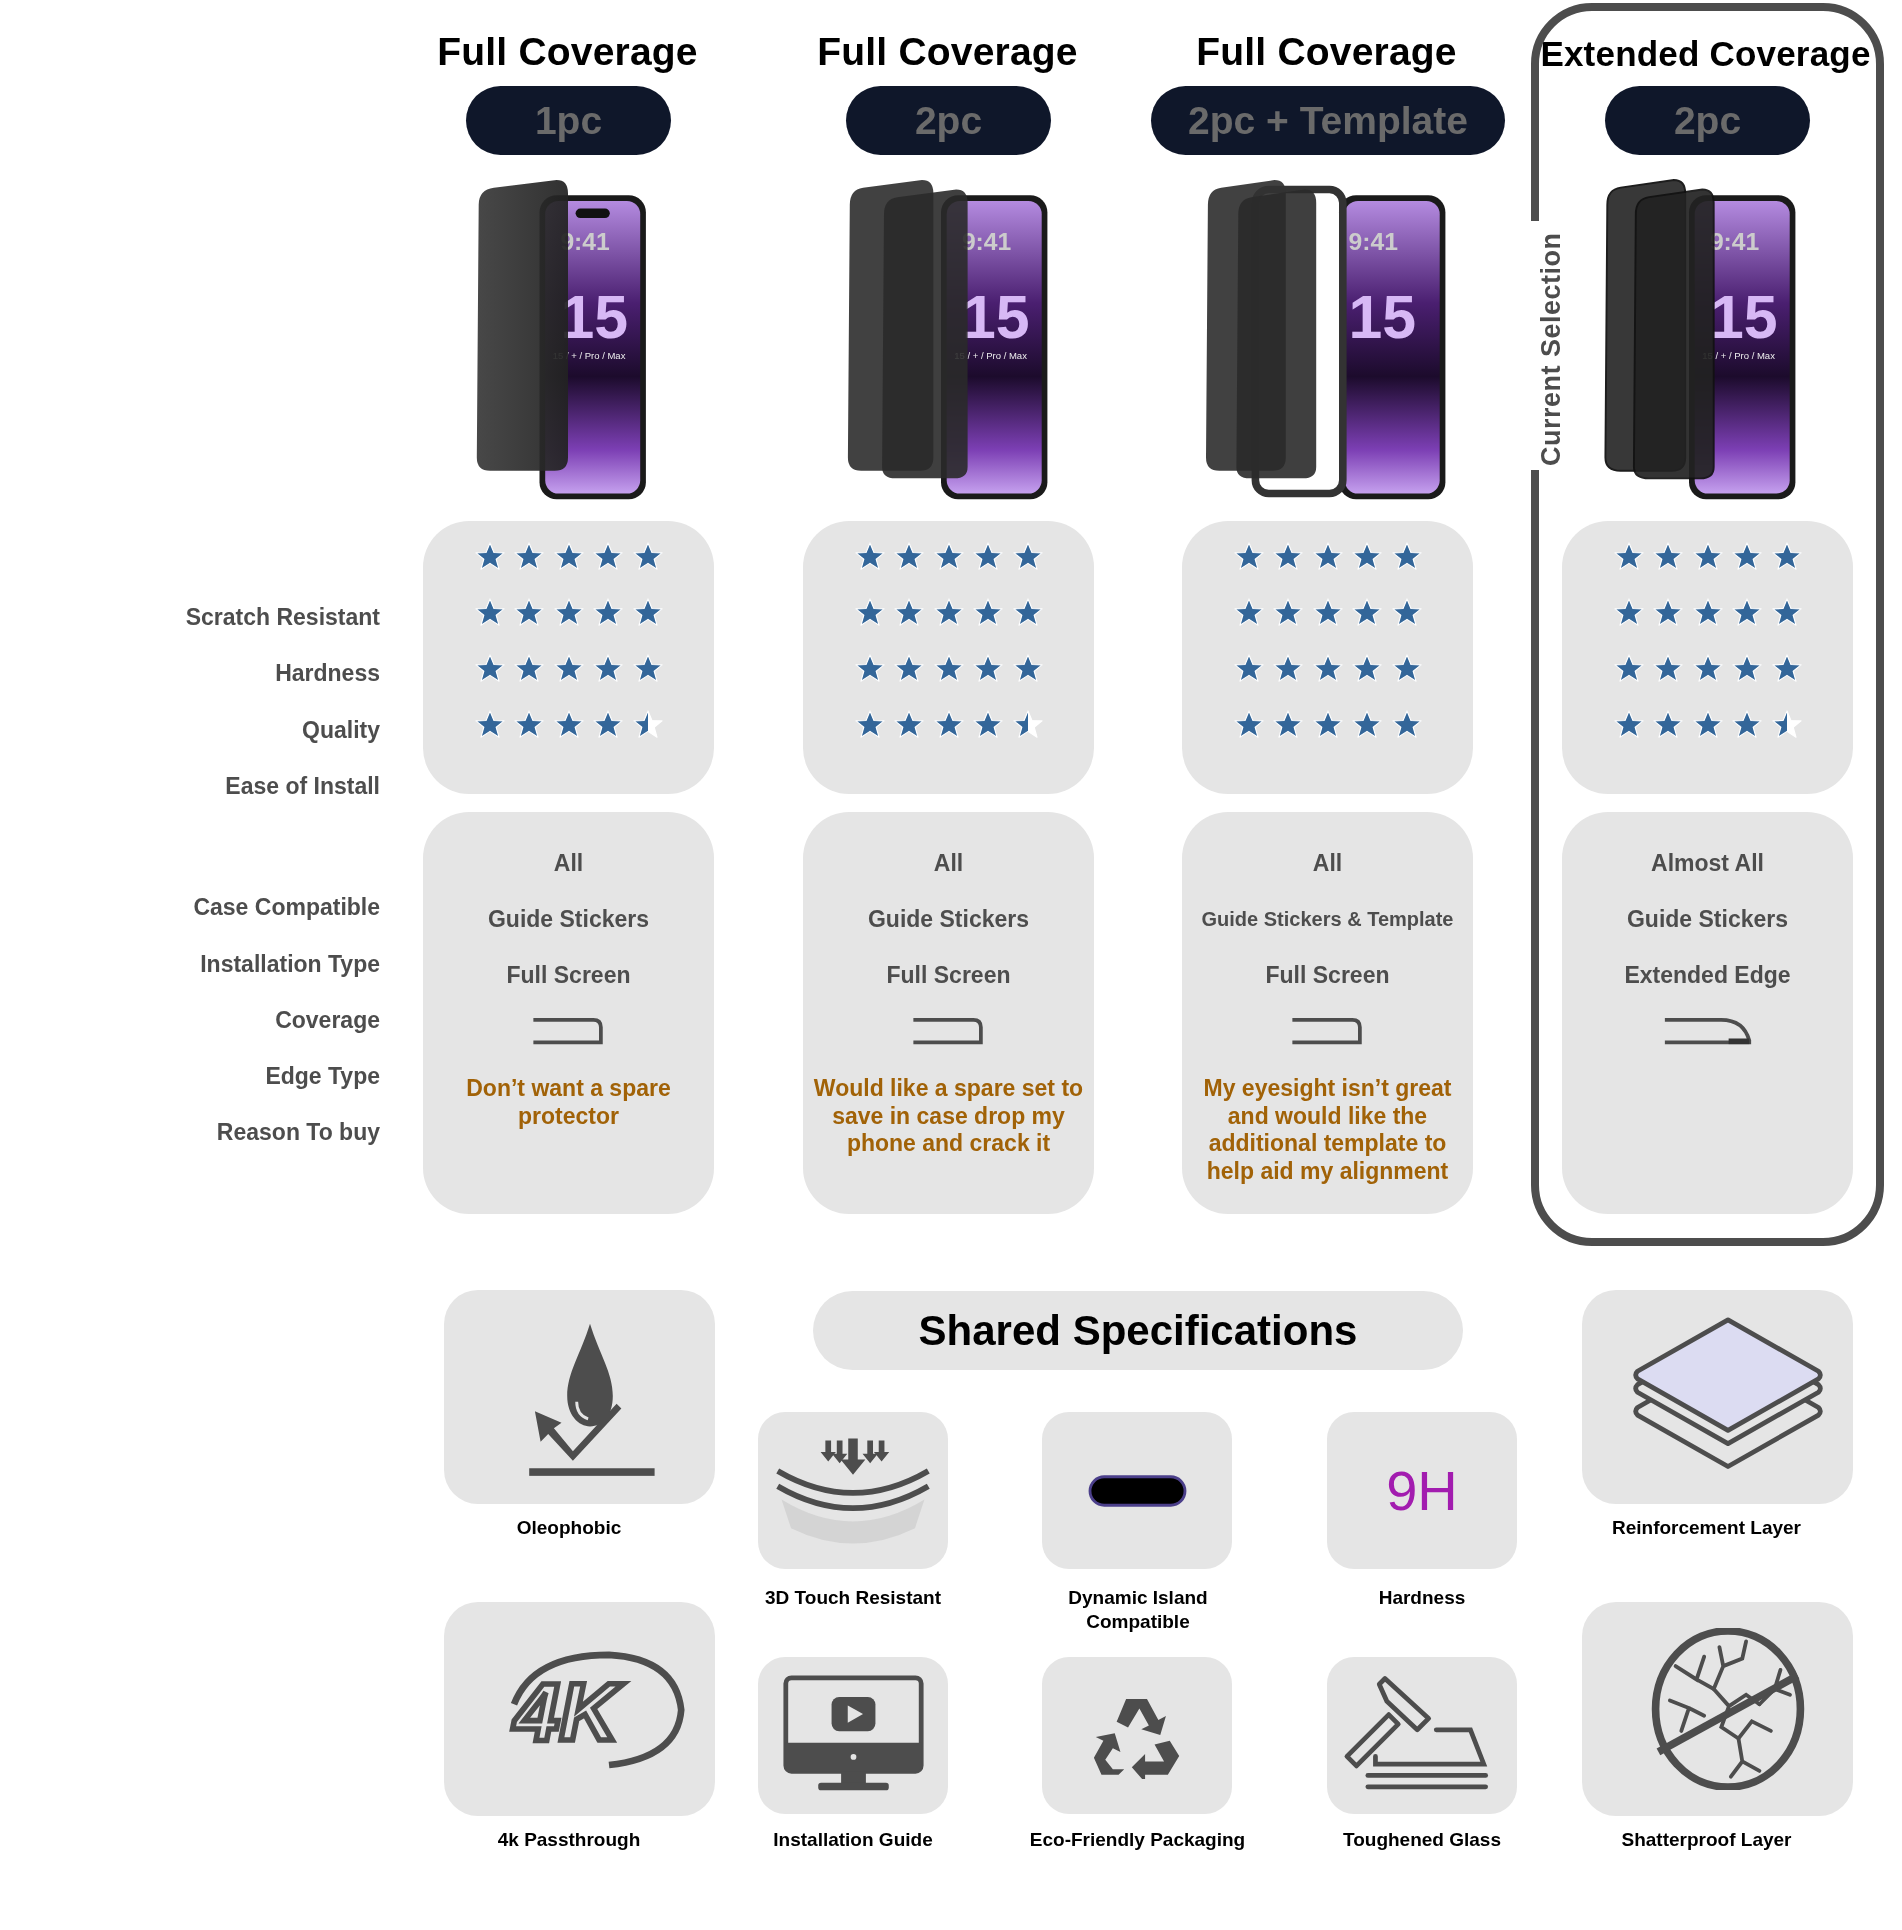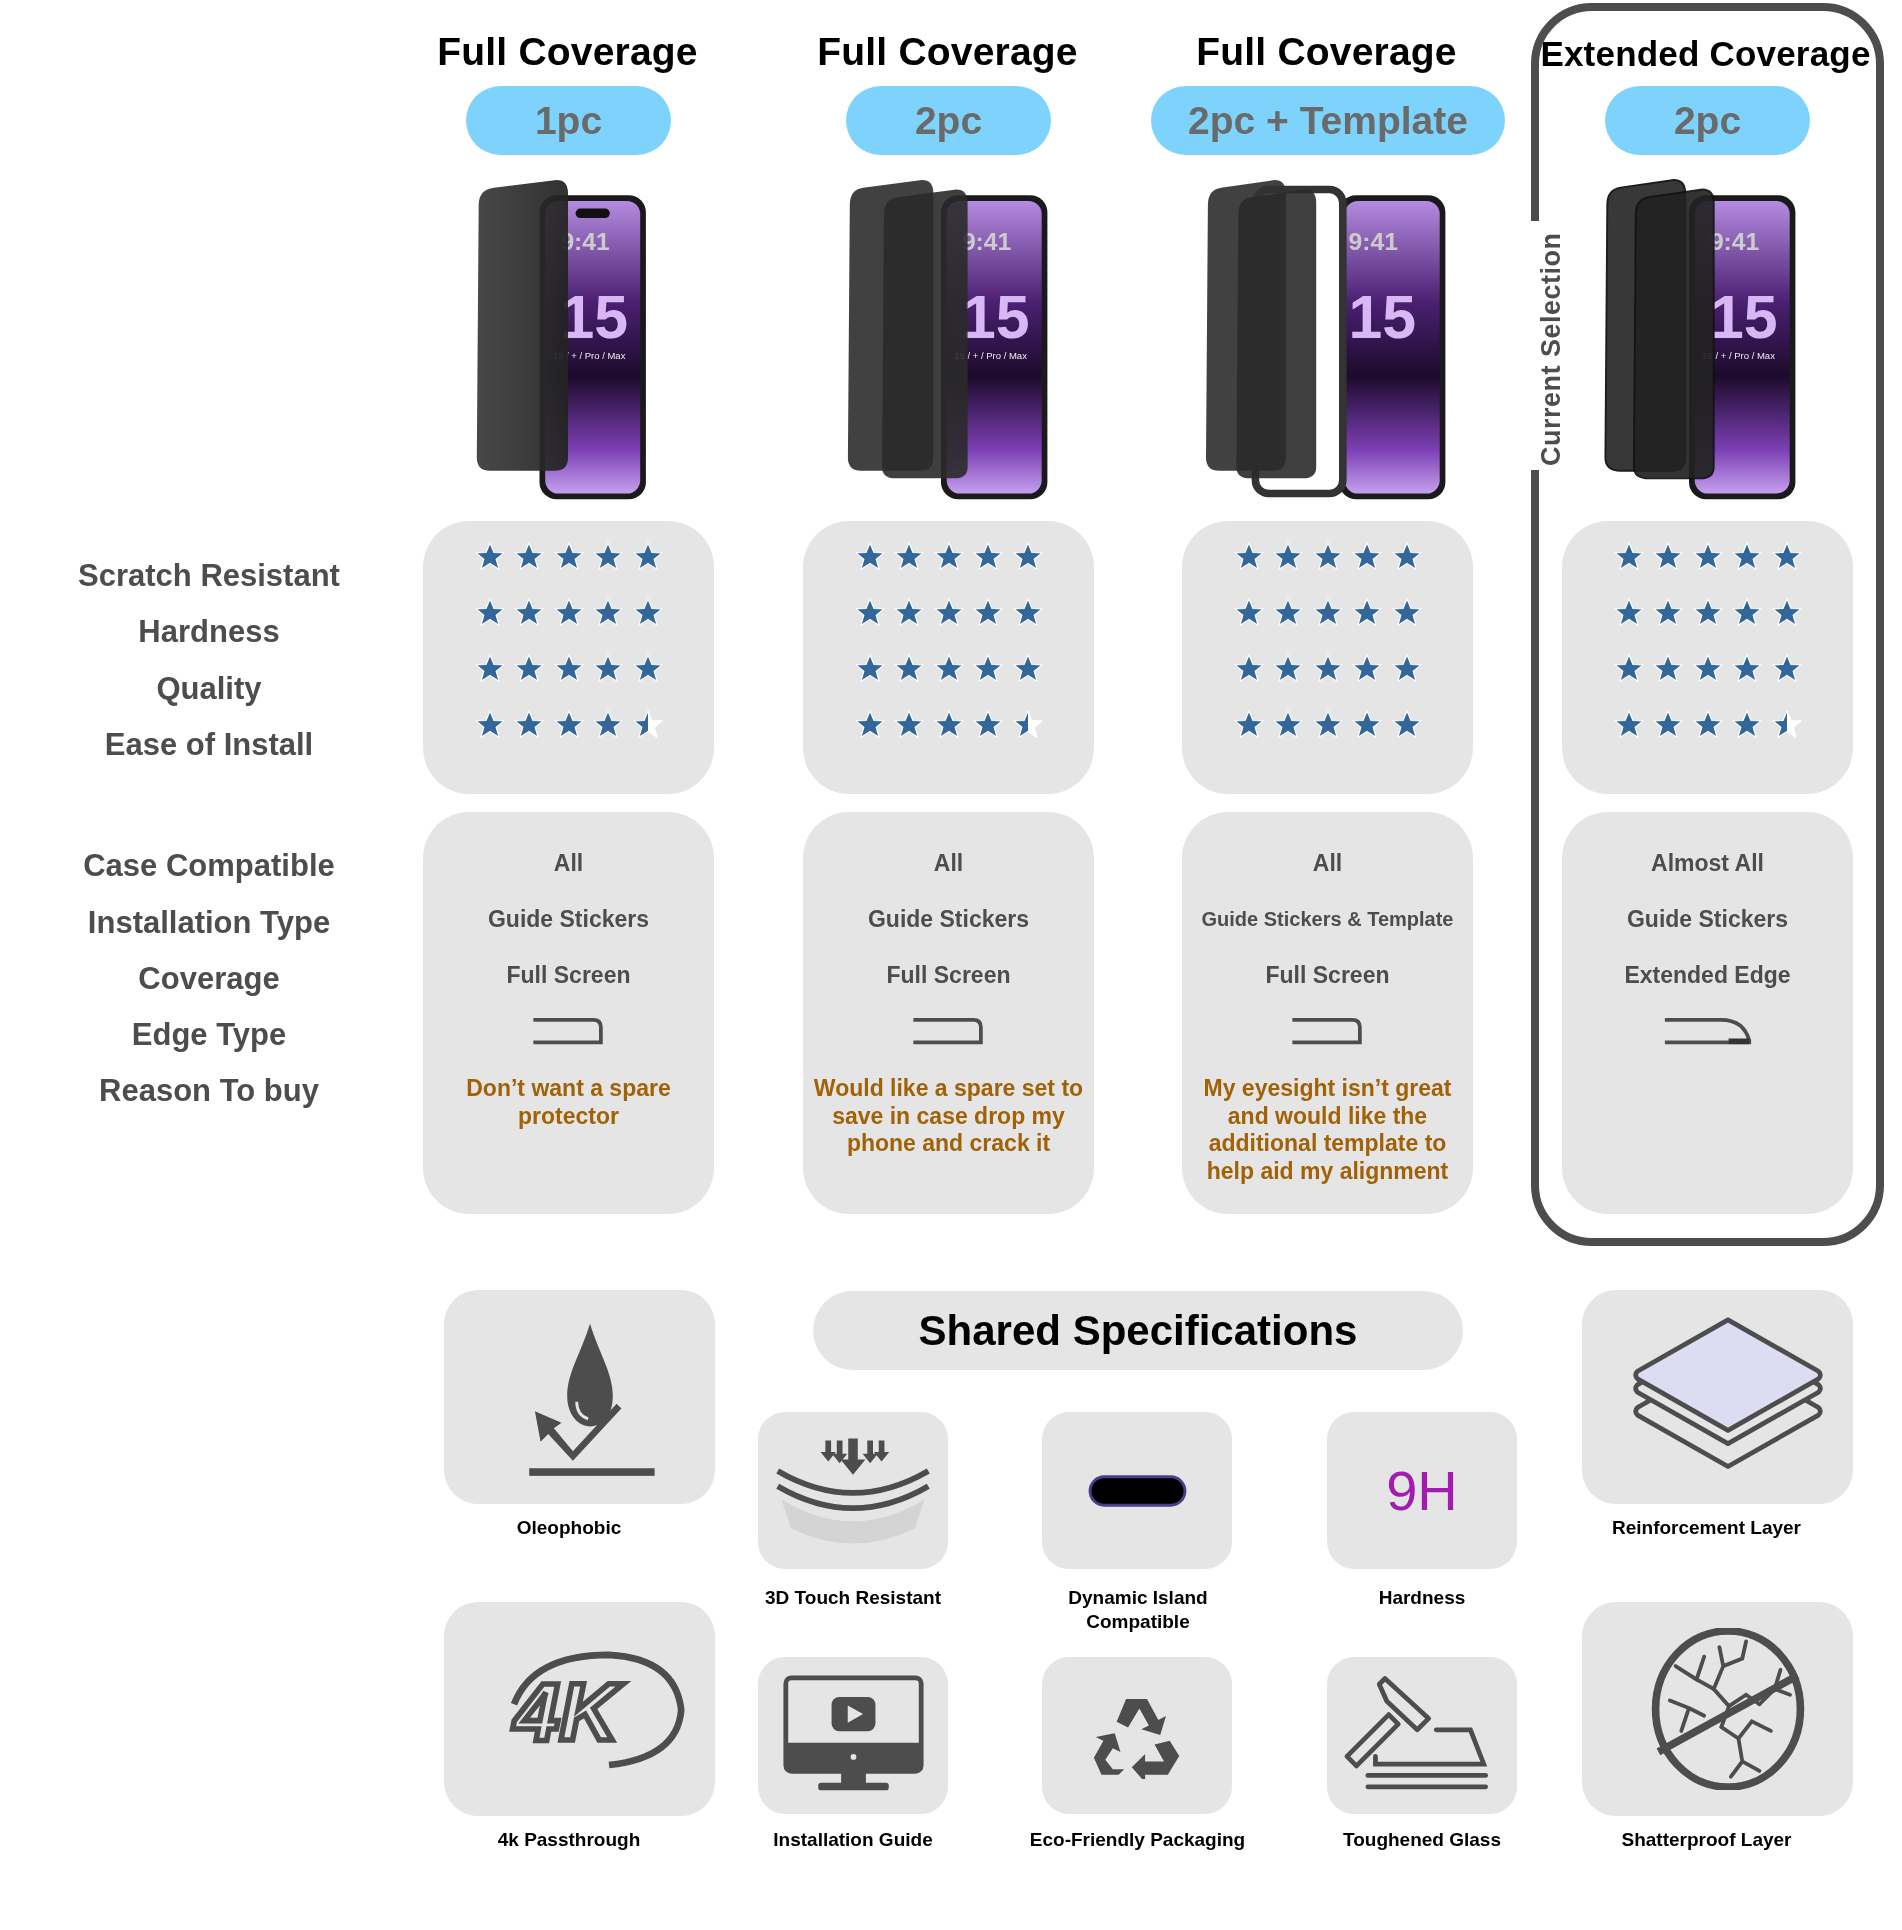--- a/index.html
+++ b/index.html
@@ -1,23 +1,23 @@
 <!DOCTYPE html>
 <html style="font-size:15px"><head>
 <meta charset="utf-8">
 <style>
   html,body{margin:0;padding:0;background:#fff;}
   body{width:1902px;height:1931px;position:relative;overflow:hidden;font-family:"Liberation Sans",sans-serif;color:#4a4a4a;}
   .col-title{position:absolute;top:30px;width:361px;text-align:center;font-size:39px;font-weight:bold;color:#000;letter-spacing:0.2px;}
-  .pill{position:absolute;top:86px;height:69px;background:#7dd3fc;border-radius:35px;display:flex;align-items:center;justify-content:center;font-size:39px;font-weight:bold;color:#6a6a6a;}
+  .pill{position:absolute;top:86px;height:69px;background:#0f172a;border-radius:35px;display:flex;align-items:center;justify-content:center;font-size:39px;font-weight:bold;color:#6a6a6a;}
   .phone-img{position:absolute;top:176px;width:247px;height:333px;}
   .frame{position:absolute;left:1531px;top:2.9px;width:337px;height:1227px;border:8.6px solid #4d4d4d;border-radius:61px;}
   .frame-gap{position:absolute;left:1522px;width:28.5px;background:#fff;}
   .cur-sel{position:absolute;left:1536px;top:350px;transform-origin:left top;transform:rotate(-90deg);font-size:27px;font-weight:bold;color:#4d4d4d;white-space:nowrap;letter-spacing:0.5px;}
-  .row-label{position:absolute;right:1522px;width:342px;text-align:center;font-size:31px;font-weight:bold;color:#4d4d4d;}
+  .row-label{position:absolute;right:1522px;width:342px;text-align:right;font-size:23px;font-weight:bold;color:#4d4d4d;margin-top:46px;}
   .rbox{position:absolute;top:521px;width:291px;height:273px;background:#e5e5e5;border-radius:46px;}
   .srow{position:absolute;left:0;width:100%;display:flex;justify-content:center;gap:9.5px;}
   .star{width:30px;height:30px;}
   .sbox{position:absolute;top:812px;width:291px;height:402px;background:#e5e5e5;border-radius:46px;}
   .sval{position:absolute;left:0;width:100%;text-align:center;font-size:23px;font-weight:bold;color:#4d4d4d;}
   .sval.small{font-size:20px;}
   .reason{position:absolute;left:0;top:263px;width:100%;text-align:center;font-size:23px;font-weight:bold;color:#a16207;line-height:27.6px;padding:0 3.8px;box-sizing:border-box;}
   .edge{position:absolute;top:204px;left:50%;transform:translateX(-50%);}
   .shared-title{position:absolute;left:813px;top:1291px;width:650px;height:79px;background:#e5e5e5;border-radius:40px;display:flex;align-items:center;justify-content:center;font-size:42px;font-weight:bold;color:#000;}
   .tile{position:absolute;background:#e5e5e5;border-radius:34px;display:flex;align-items:center;justify-content:center;}

